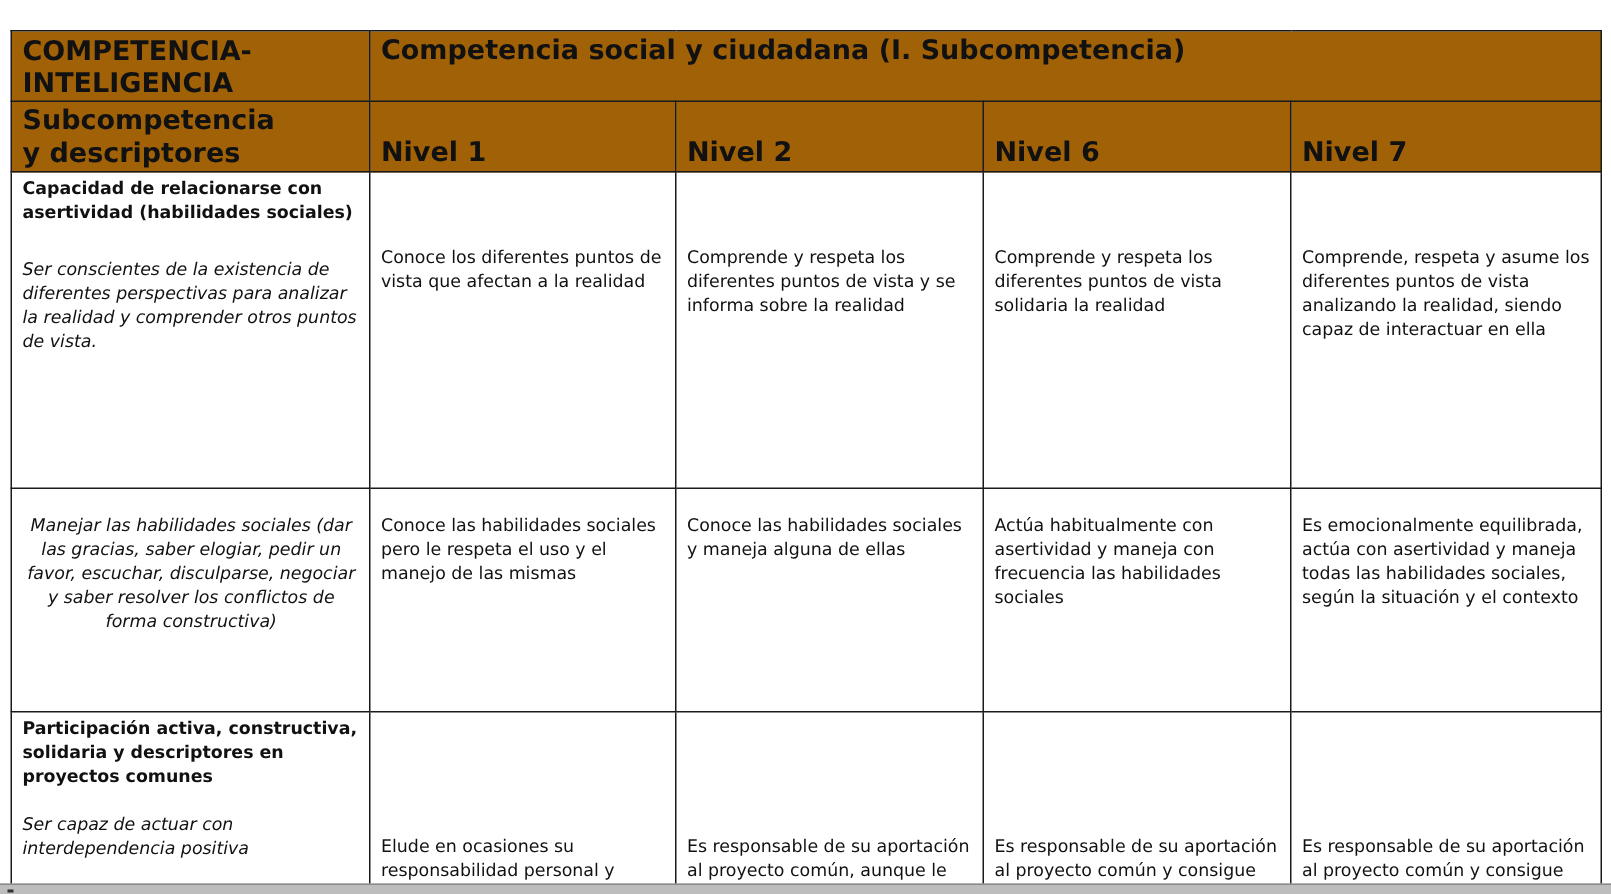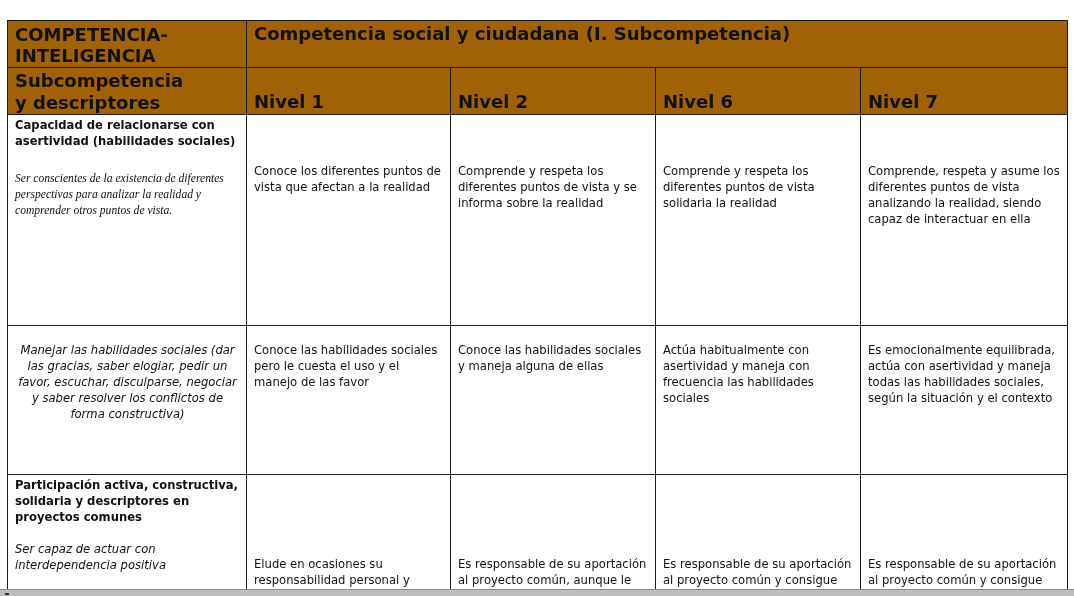--- a/index.html
+++ b/index.html
@@ -41,21 +41,21 @@
     vertical-align: bottom !important;
     padding: 0 0 1px 7px !important;
   }
   .subcell {
     font-size: 11.6px; line-height: 16px;
     padding: 2px 6px 0 7px !important;
     margin-top: 36px;
   }
   .subcell .title { font-weight: bold; display: block; }
   .subcell .desc { font-style: italic; display: block; margin-top: 16px; }
-  .subcell .desc.first { margin-top: 22px; font-family: Liberation Serif, serif; }
+  .subcell .desc.first { margin-top: 22px; }
   .lvl {
     font-size: 11.6px; line-height: 16px;
     padding: 0 6px 0 7px !important;
   }
   .r1 td { height: 162px; }
   .r2 td { height: 132px; }
   .r3 td { height: 176px; }
   .r1 .lvl { padding-top: 48px !important; margin-top: 16px; }
   .r2 .lvl { padding-top: 16px !important; }
   .r2 .subcell { padding-top: 16px !important; text-align: center; }
@@ -108,21 +108,21 @@
       <td class="lvl">Conoce los diferentes puntos de vista que afectan a la realidad</td>
       <td class="lvl">Comprende y respeta los diferentes puntos de vista y se informa sobre la realidad</td>
       <td class="lvl">Comprende y respeta los diferentes puntos de vista solidaria la realidad</td>
       <td class="lvl">Comprende, respeta y asume los diferentes puntos de vista analizando la realidad, siendo capaz de interactuar en ella</td>
     </tr>
 
     <tr class="r2">
       <td class="subcell">
         <span class="desc">Manejar las habilidades sociales (dar las gracias, saber elogiar, pedir un favor, escuchar, disculparse, negociar y saber resolver los conflictos de forma constructiva)</span>
       </td>
-      <td class="lvl">Conoce las habilidades sociales pero le cuesta el uso y el manejo de las favor</td>
+      <td class="lvl">Conoce las habilidades sociales pero le respeta el uso y el manejo de las mismas</td>
       <td class="lvl">Conoce las habilidades sociales y maneja alguna de ellas</td>
       <td class="lvl">Actúa habitualmente con asertividad y maneja con frecuencia las habilidades sociales</td>
       <td class="lvl">Es emocionalmente equilibrada, actúa con asertividad y maneja todas las habilidades sociales, según la situación y el contexto</td>
     </tr>
 
     <tr class="r3">
       <td class="subcell">
         <span class="title">Participación activa, constructiva, solidaria y descriptores en proyectos comunes</span>
         <span class="desc">Ser capaz de actuar con interdependencia positiva</span>
       </td>

